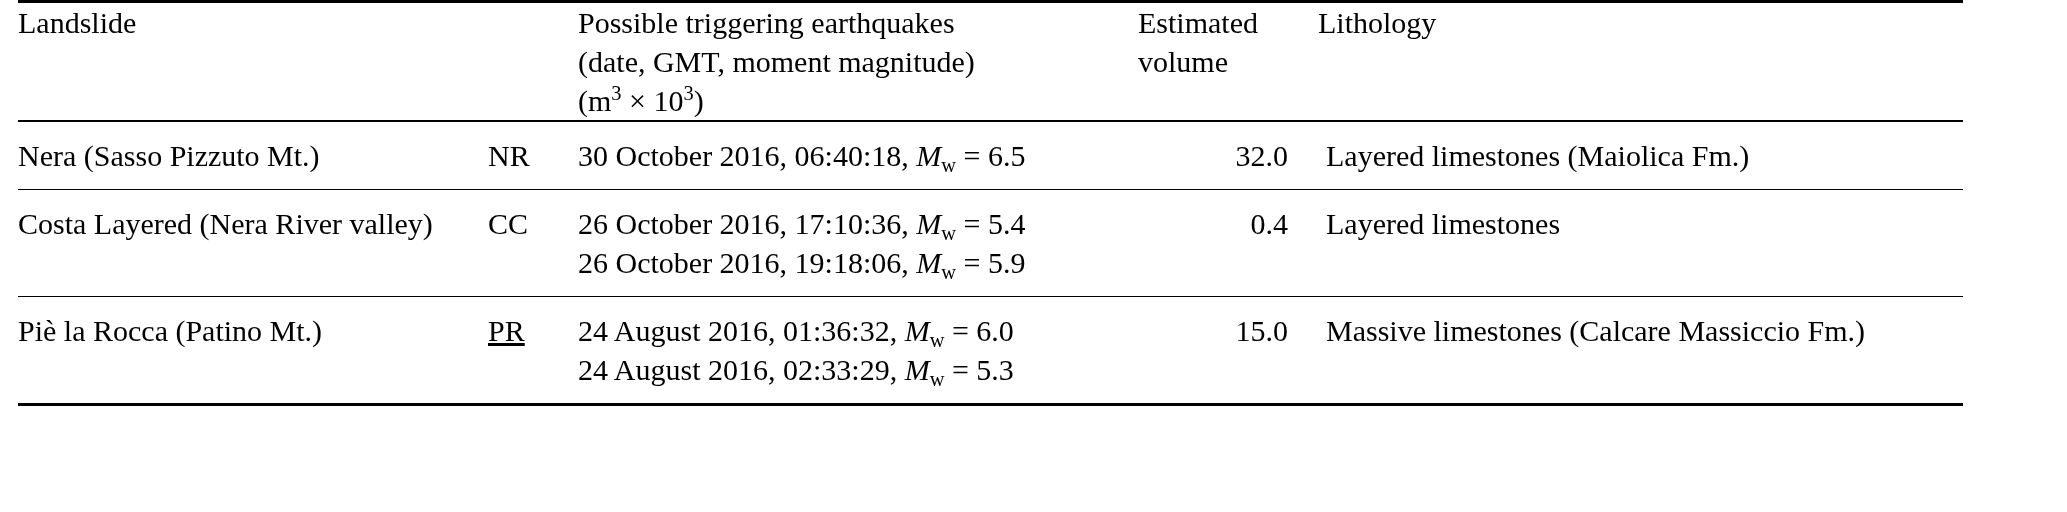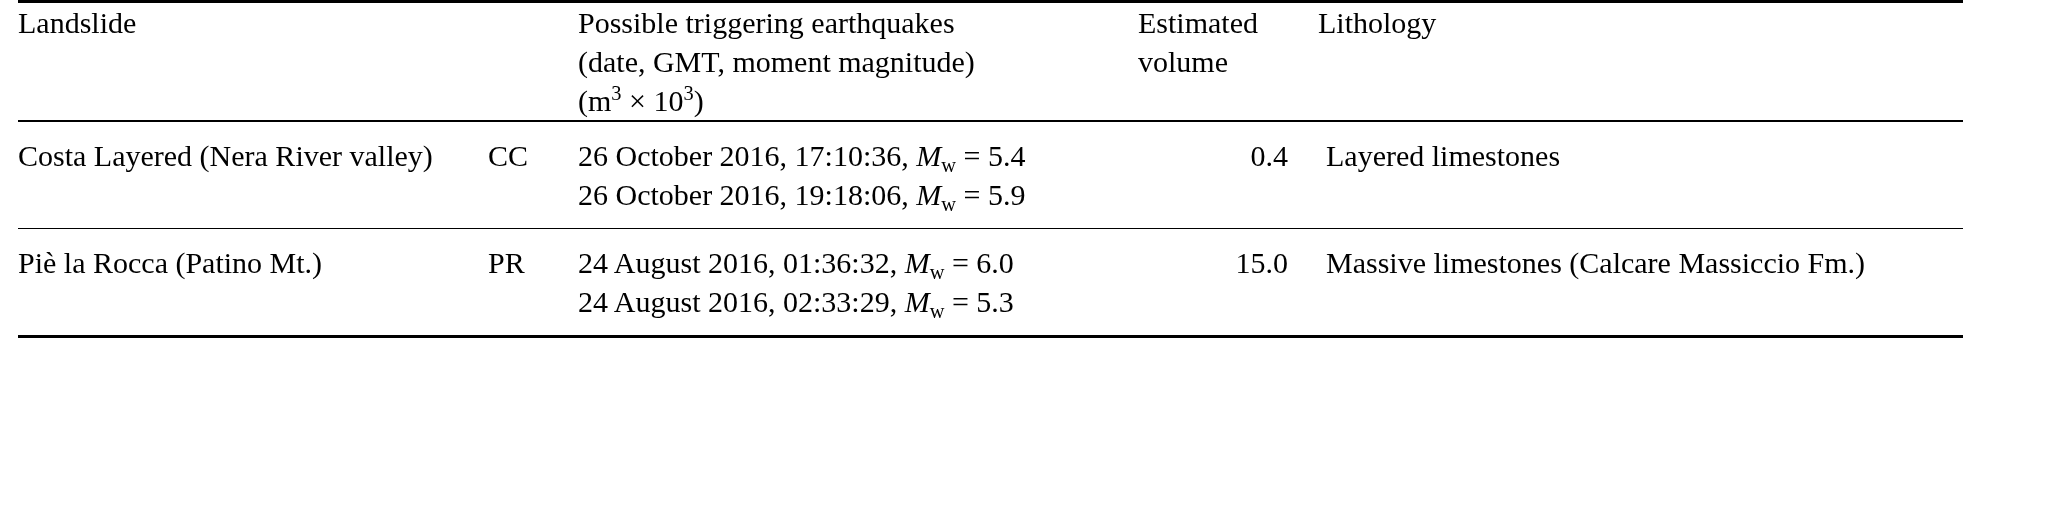--- a/index.html
+++ b/index.html
@@ -90,34 +90,45 @@
         </th>
         <th class="col-vol head-cell head-vol" style="border-top: 3px solid rgb(0, 0, 0); border-bottom: 2px solid rgb(0, 0, 0);">
           <span class="line">Estimated</span>
           <span class="line">volume</span>
         </th>
         <th class="col-lith head-cell head-lith" style="border-top: 3px solid rgb(0, 0, 0); border-bottom: 2px solid rgb(0, 0, 0);">Lithology</th>
       </tr>
     </thead>
     <tbody id="table-body">
         <tr>
+          <td class="c-name">Nera (Sasso Pizzuto Mt.)</td>
+          <td class="c-abbr">NR</td>
+          <td class="c-quake">
+            <div>
+              <span class="line"><span>30 October 2016, 06:40:18, </span><span class="mw">M</span><sub>w</sub><span> = 6.5</span></span>
+            </div>
+          </td>
+          <td class="c-vol">32.0</td>
+          <td class="c-lith">Layered limestones (Maiolica Fm.)</td>
+        </tr>
+        <tr>
           <td class="c-name" style="border-top: 1px solid rgb(0, 0, 0);">Costa Layered (Nera River valley)</td>
           <td class="c-abbr" style="border-top: 1px solid rgb(0, 0, 0);">CC</td>
           <td class="c-quake" style="border-top: 1px solid rgb(0, 0, 0);">
             <div>
               <span class="line"><span>26 October 2016, 17:10:36, </span><span class="mw">M</span><sub>w</sub><span> = 5.4</span></span>
               <span class="line"><span>26 October 2016, 19:18:06, </span><span class="mw">M</span><sub>w</sub><span> = 5.9</span></span>
             </div>
           </td>
           <td class="c-vol" style="border-top: 1px solid rgb(0, 0, 0);">0.4</td>
           <td class="c-lith" style="border-top: 1px solid rgb(0, 0, 0);">Layered limestones</td>
         </tr>
         <tr>
           <td class="c-name" style="border-top: 1px solid rgb(0, 0, 0); border-bottom: 3px solid rgb(0, 0, 0);">Piè la Rocca (Patino Mt.)</td>
-          <td class="c-abbr" style="border-top: 1px solid rgb(0, 0, 0); border-bottom: 3px solid rgb(0, 0, 0);">PR</td>
+          <td class="c-abbr" style="border-top: 1px solid rgb(0, 0, 0); border-bottom: 3px solid rgb(0, 0, 0); text-decoration: underline;">PR</td>
           <td class="c-quake" style="border-top: 1px solid rgb(0, 0, 0); border-bottom: 3px solid rgb(0, 0, 0);">
             <div>
               <span class="line"><span>24 August 2016, 01:36:32, </span><span class="mw">M</span><sub>w</sub><span> = 6.0</span></span>
               <span class="line"><span>24 August 2016, 02:33:29, </span><span class="mw">M</span><sub>w</sub><span> = 5.3</span></span>
             </div>
           </td>
           <td class="c-vol" style="border-top: 1px solid rgb(0, 0, 0); border-bottom: 3px solid rgb(0, 0, 0);">15.0</td>
           <td class="c-lith" style="border-top: 1px solid rgb(0, 0, 0); border-bottom: 3px solid rgb(0, 0, 0);">Massive limestones (Calcare Massiccio Fm.)</td>
         </tr>
       </tbody>

